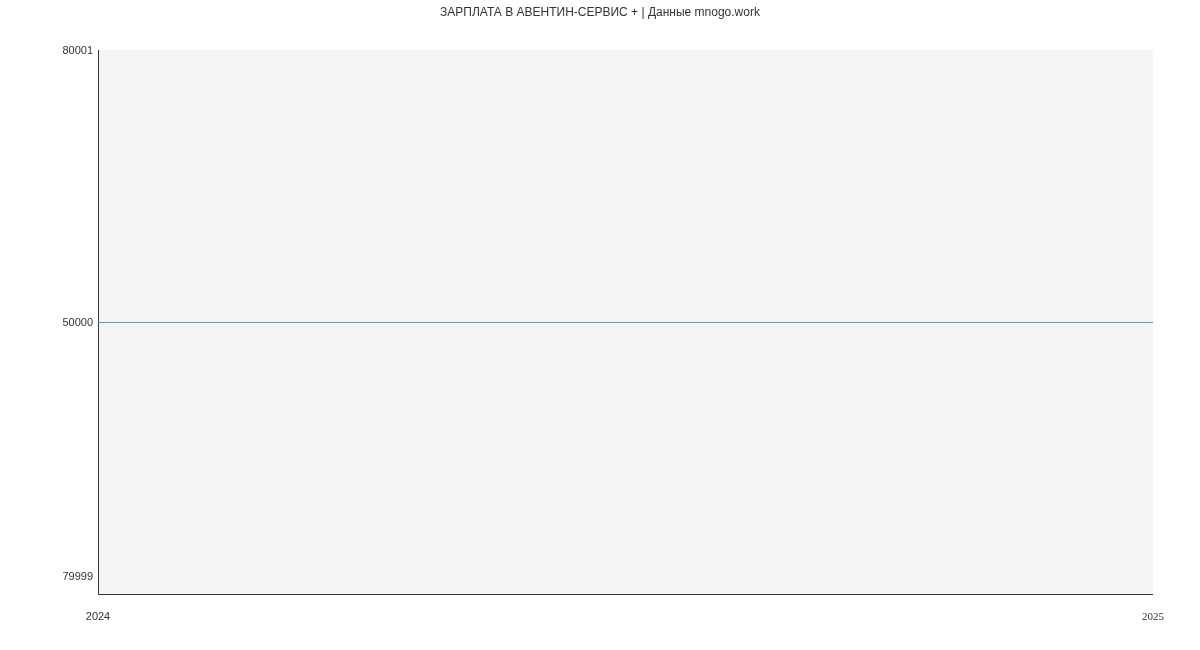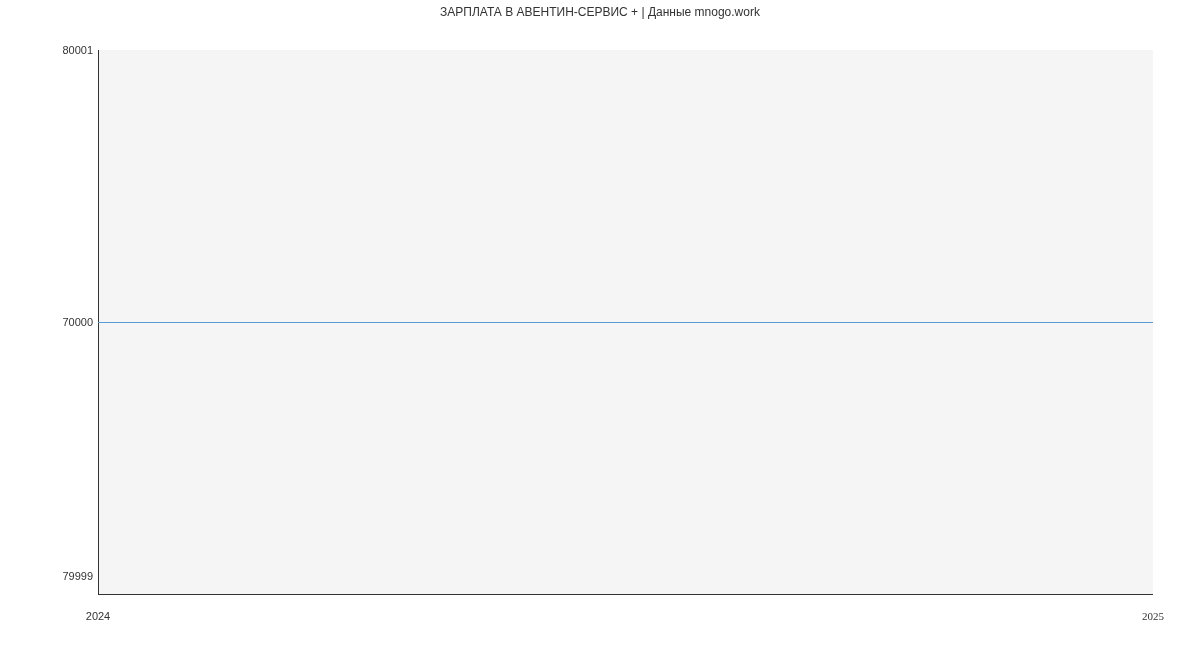--- a/index.html
+++ b/index.html
@@ -62,20 +62,20 @@
   </style>
 </head>
 <body>
 
 <div class="chart-container">
   <div class="chart-title">ЗАРПЛАТА В АВЕНТИН-СЕРВИС + | Данные mnogo.work</div>
 
   <div class="plot-area"></div>
 
   <div class="y-tick-label" style="top:50px;">80001</div>
-  <div class="y-tick-label" style="top:322px;">70000</div>
+  <div class="y-tick-label" style="top:322px;">50000</div>
   <div class="y-tick-label" style="top:576px;">79999</div>
 
   <div class="x-tick-label" style="left:98px;">2024</div>
   <div class="x-tick-label" style="left:1153px;font-family:Liberation Serif, serif;">2025</div>
 
   <div class="data-line" style="top:322px;"></div>
 </div>
 
 </body></html>

